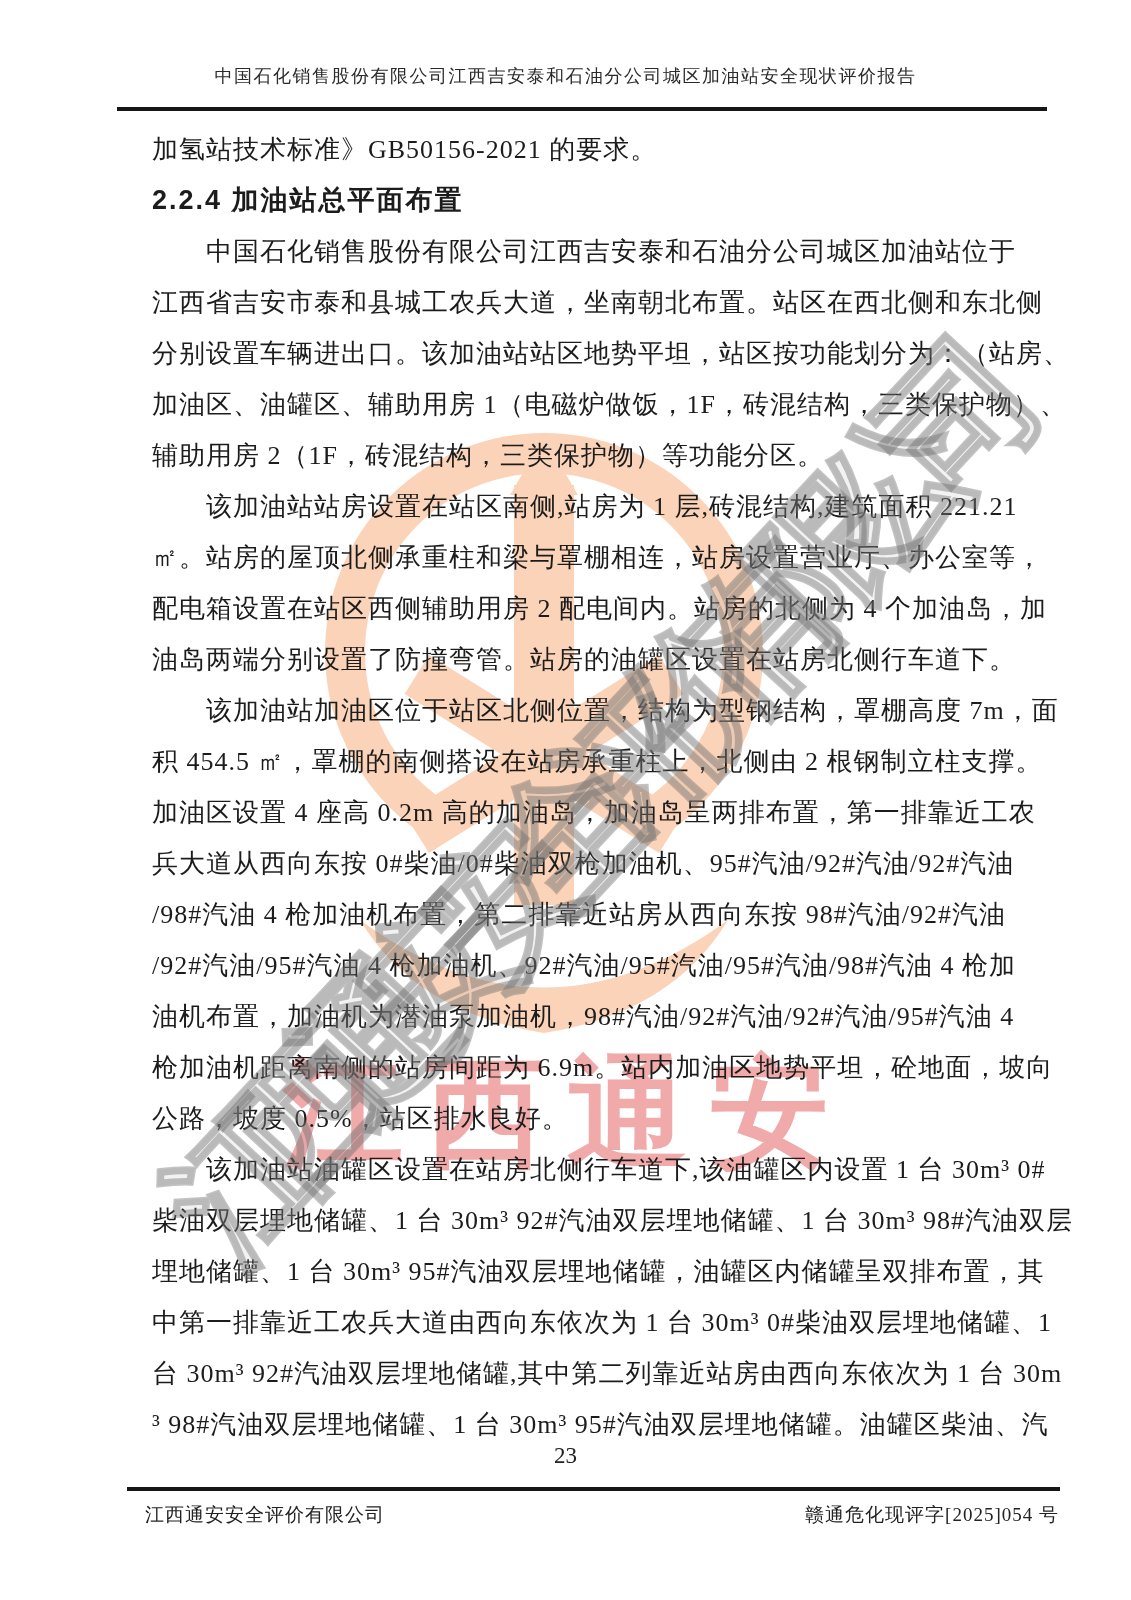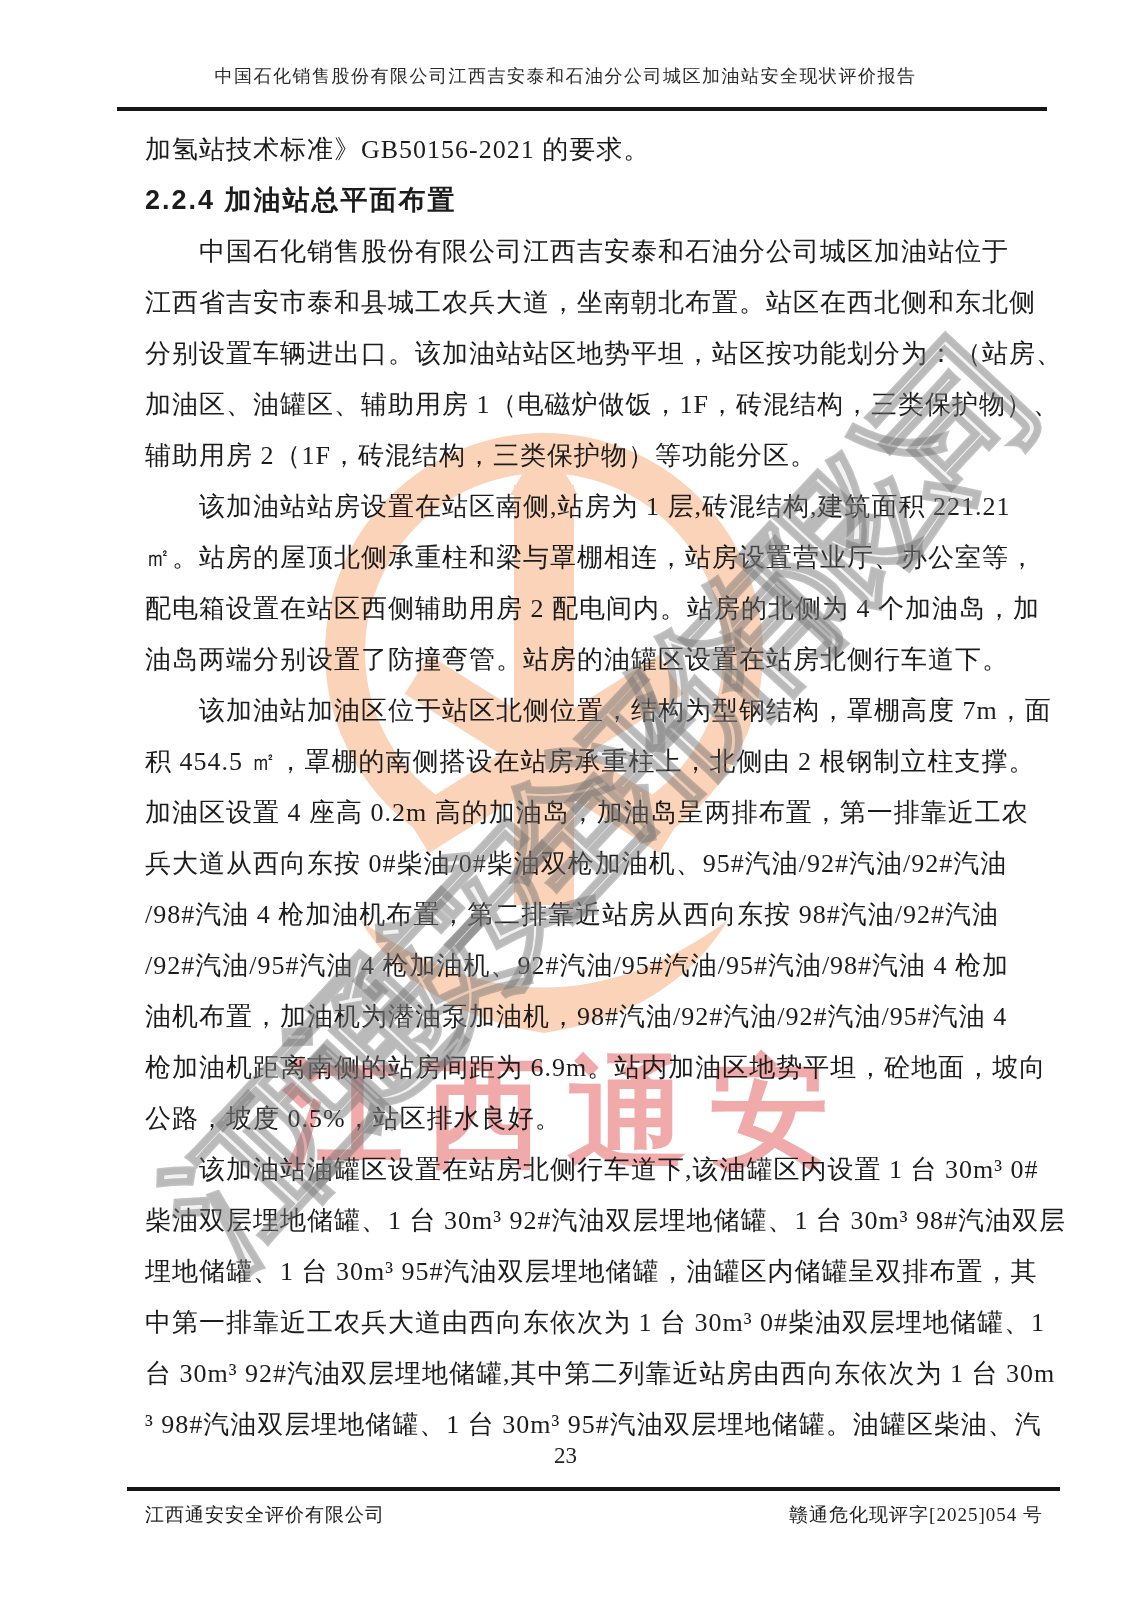--- a/index.html
+++ b/index.html
@@ -16,21 +16,21 @@
   .header-title{
     position:absolute;top:64px;left:0;width:100%;
     text-align:center;font-size:18px;letter-spacing:1.5px;color:#2a2a2a;
     font-family:"Liberation Serif","DejaVu Serif",serif;
   }
   .header-rule{
     position:absolute;top:107px;left:117px;width:930px;height:4px;background:#161616;
   }
   
   .body-block{
-    position:absolute;top:124px;left:145px;width:866px;
+    position:absolute;top:124px;left:152px;width:866px;
     font-size:26px;line-height:51px;letter-spacing:1px;
     z-index:2;
   }
   .tline{height:51px;white-space:nowrap;}
   .tline.indent{padding-left:54px;}
   .tline.heading{
     font-family:"Liberation Sans","DejaVu Sans",sans-serif;
     font-weight:bold;font-size:27px;letter-spacing:2px;
   }
   
@@ -38,21 +38,21 @@
     position:absolute;top:1443px;left:0;width:100%;text-align:center;
     font-size:23px;color:#222;z-index:2;
   }
   .footer-rule{
     position:absolute;top:1487px;left:127px;width:933px;height:4px;background:#161616;
   }
   .footer-left{
     position:absolute;top:1502px;left:145px;font-size:19px;letter-spacing:1px;color:#222;z-index:2;
   }
   .footer-right{
-    position:absolute;top:1502px;right:88px;font-size:19px;letter-spacing:1px;color:#222;z-index:2;
+    position:absolute;top:1502px;right:72px;font-size:19px;letter-spacing:1px;color:#222;z-index:2;
   }
   
   .wm{position:absolute;pointer-events:none;}
   .wm-logo{left:300px;top:415px;width:500px;height:630px;z-index:1;}
   .wm-diagonal{
     left:586px;top:820px;z-index:3;
     transform:translate(-50%,-50%) rotate(-47deg);
     transform-origin:center;
     white-space:nowrap;
     font-size:150px;font-weight:bold;letter-spacing:-55px;

